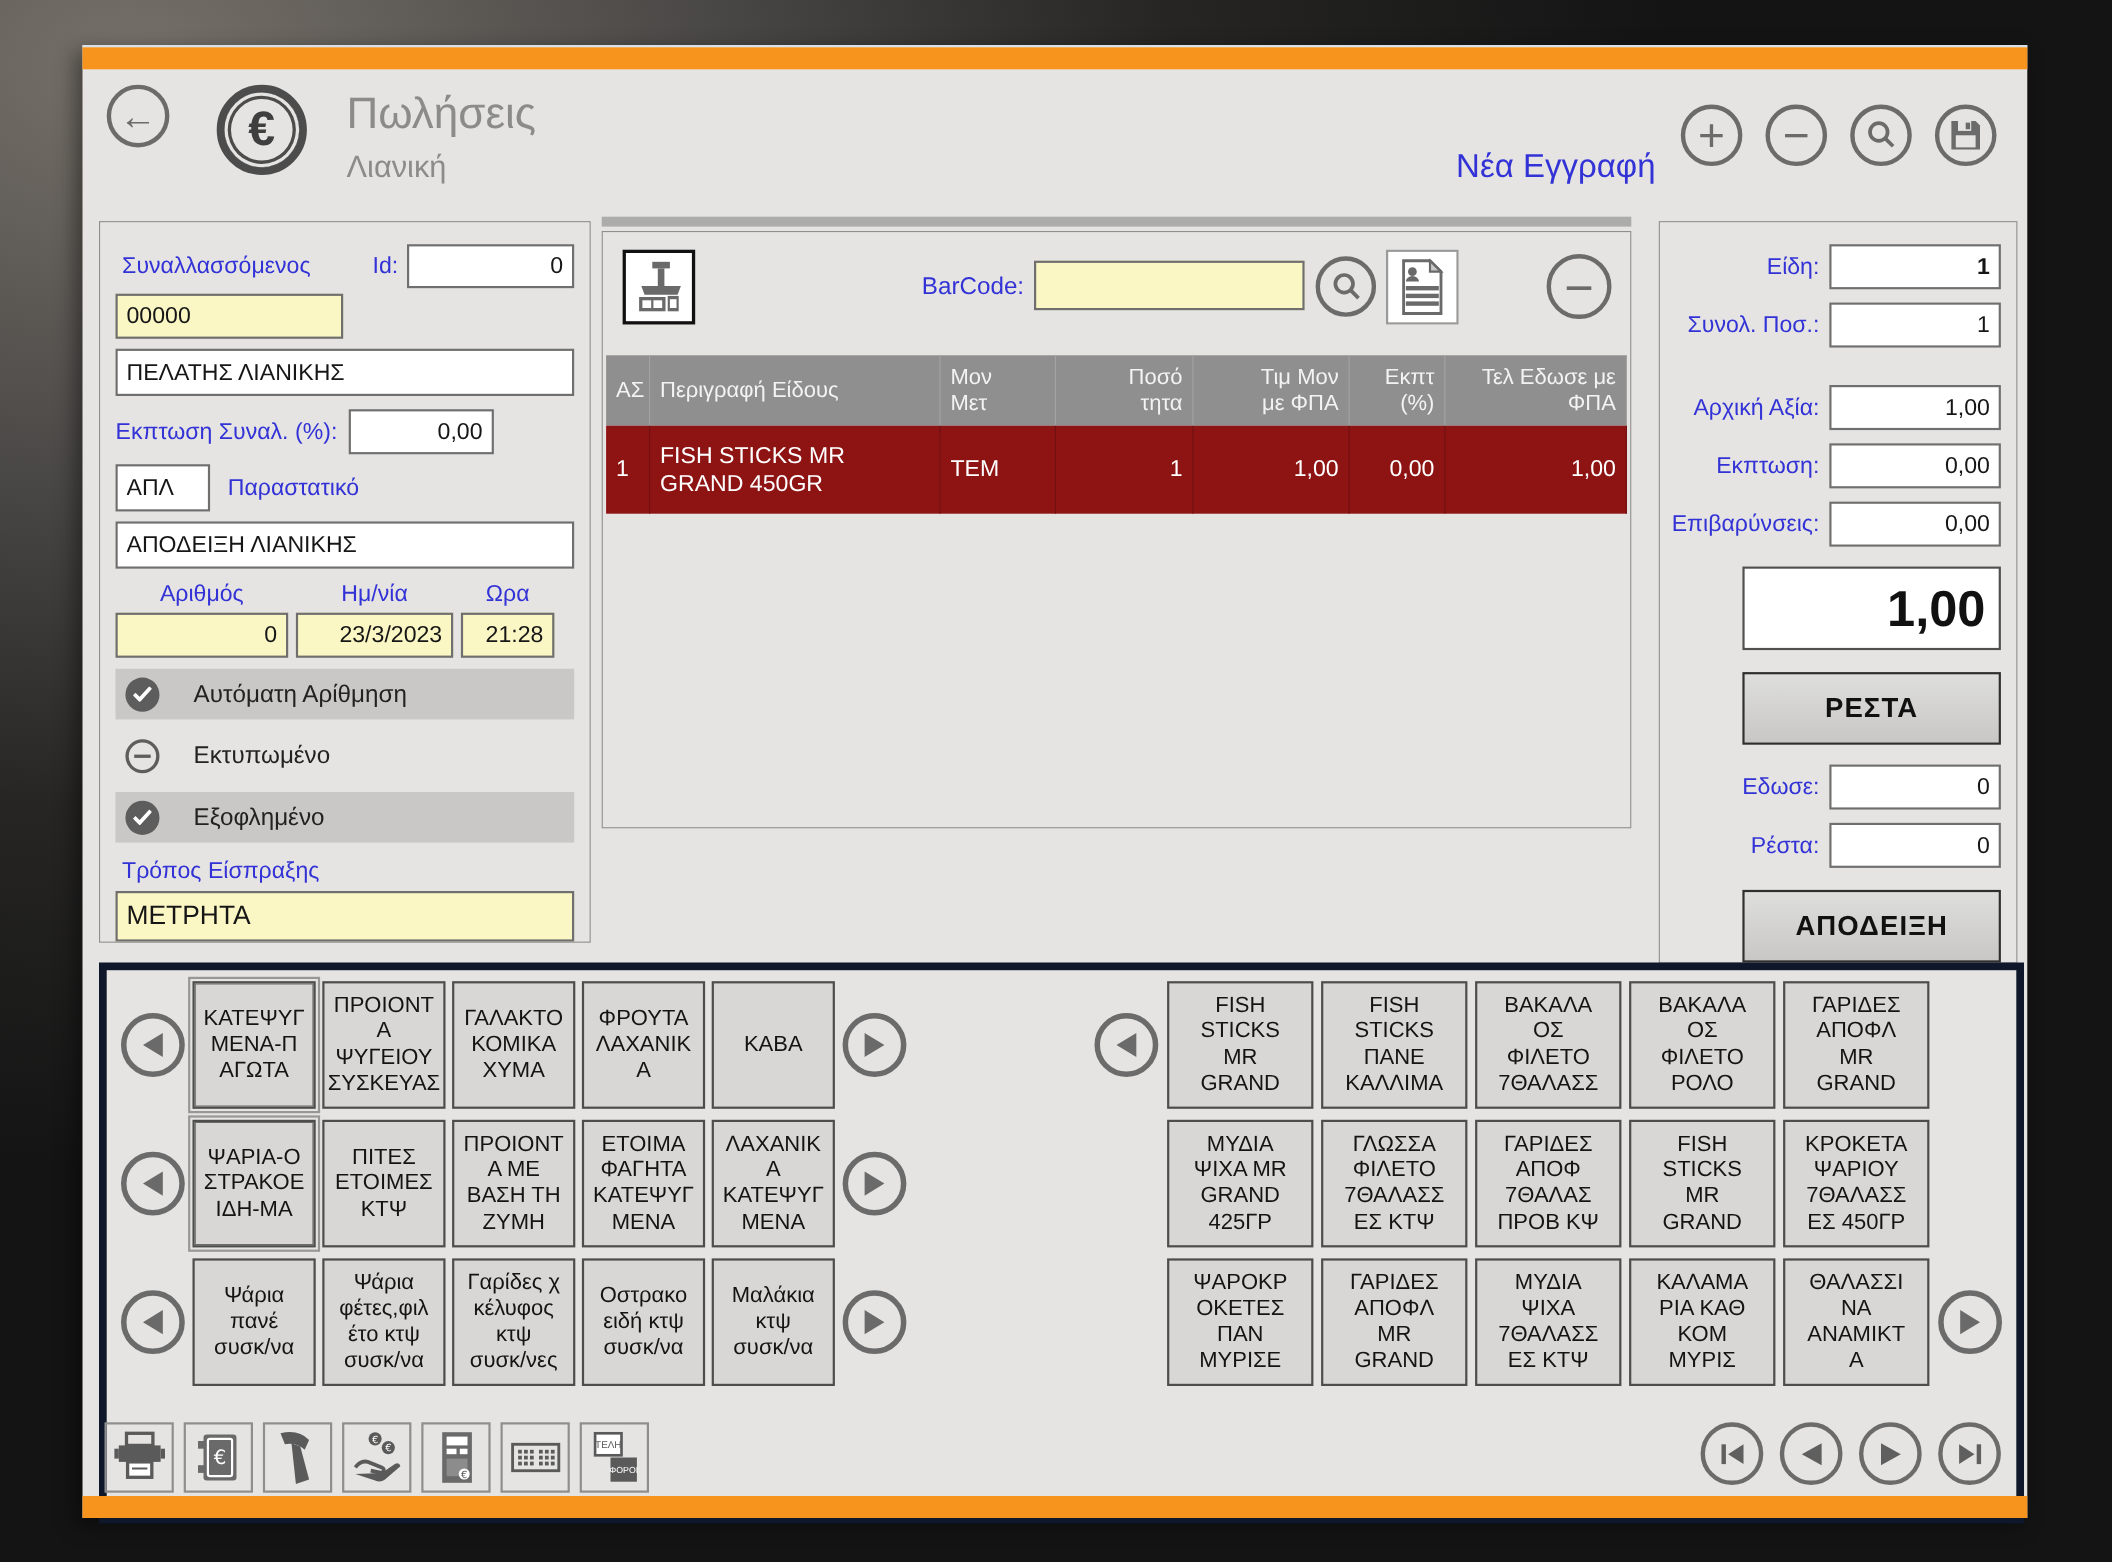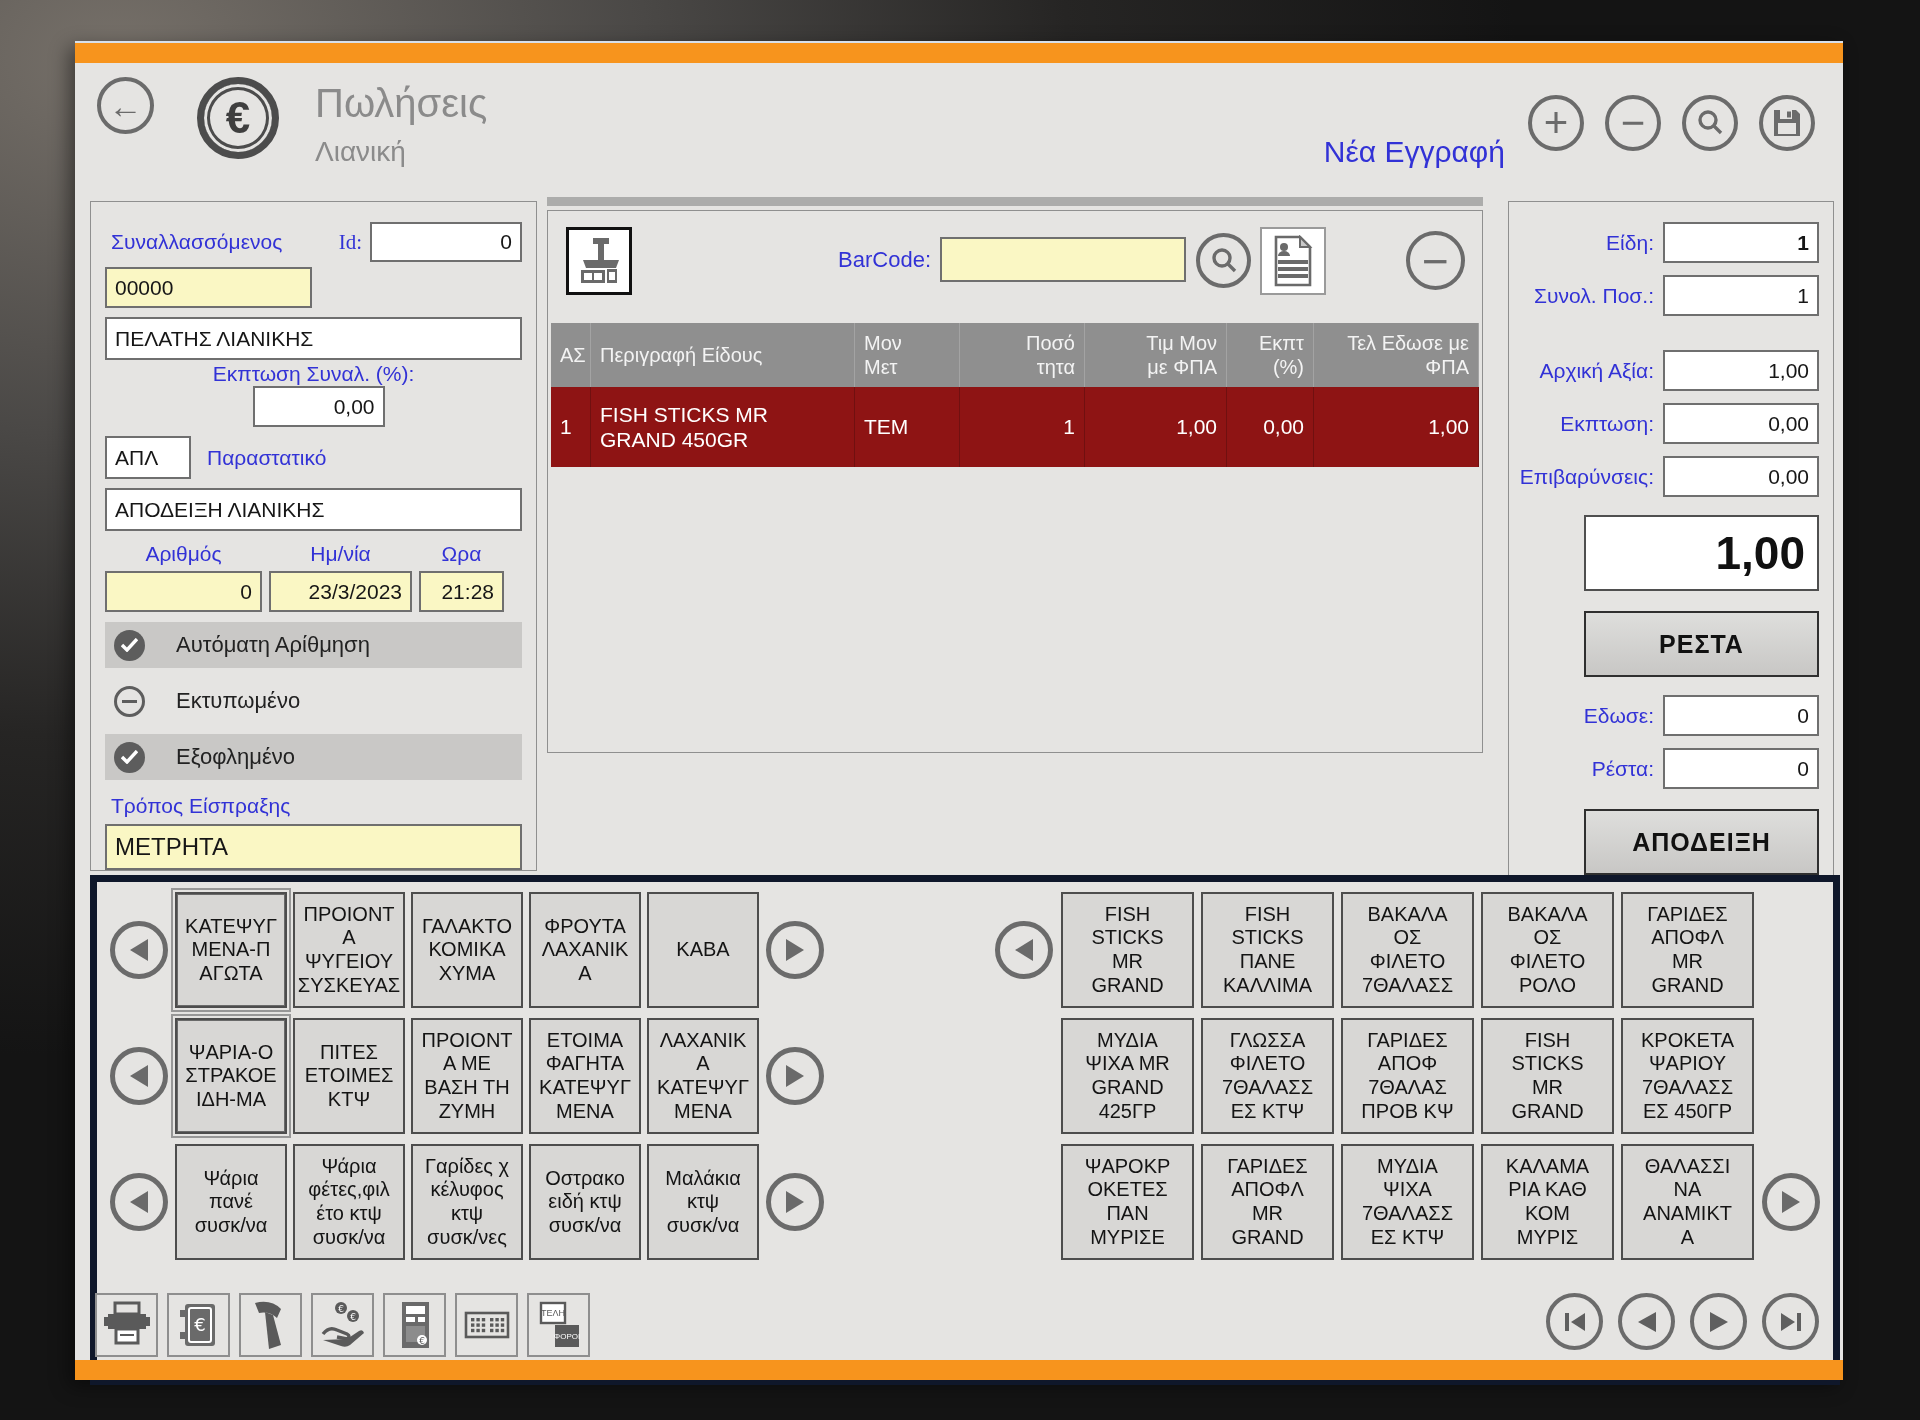--- a/index.html
+++ b/index.html
@@ -46,25 +46,25 @@
   .inp{background:#fff;border:2px solid #6f6f6f;font-size:21px;color:#161616;
        padding:5px 8px;box-sizing:border-box;font-family:inherit;}
   .inp.yellow{background:#FAF7C4;}
   .r{text-align:right;}
 
   
   .lp{padding:14px 14px 0 14px;}
   .row{display:flex;align-items:center;}
   .row.id{margin-top:6px;}
   .row.id .lbl.trader{margin-left:6px;}
-  .row.id .idlbl{margin-left:auto;margin-right:8px;font-family:Liberation Serif, serif;}
+  .row.id .idlbl{margin-left:auto;margin-right:8px;}
   .id-input{width:152px;height:40px;}
   .code-input{width:207px;height:41px;margin-top:5px;display:flex;align-items:center;}
   .name-input{width:100%;height:43px;margin-top:9px;}
-  .row.disc{margin-top:2px;justify-content:flex-start;flex-direction:column;}
+  .row.disc{margin-top:12px;justify-content:flex-start;}
   .disc-input{width:132px;height:41px;margin-left:10px;}
   .row.doc{margin-top:9px;}
   .doctype-input{width:86px;height:43px;}
   .row.doc .lbl{margin-left:16px;}
   .docname-input{width:100%;height:43px;margin-top:9px;}
   .dates{display:grid;grid-template-columns:157px 143px 85px;column-gap:7px;margin-top:11px;}
   .dates .lbl{text-align:center;margin-bottom:5px;}
   .dates .inp{height:41px;width:100%;}
   .toggle{display:flex;align-items:center;gap:31px;height:46px;padding:0 9px;margin-top:10px;font-size:22px;color:#222;}
   .toggle.on{background:#c9c8c6;}

